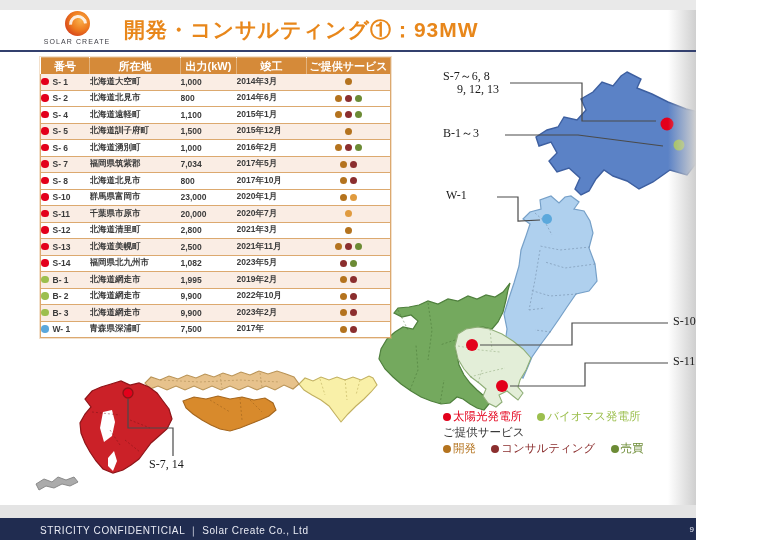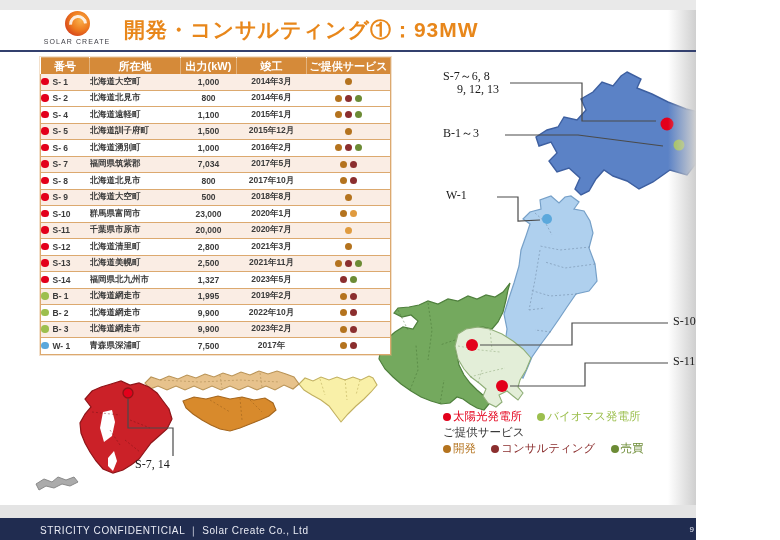--- a/index.html
+++ b/index.html
@@ -24,21 +24,21 @@
   
   .plants-table{position:absolute;left:40px;top:57px;width:350px;border-collapse:collapse;
                 table-layout:fixed;font-size:8.5px;font-weight:bold;color:#3B3B3B;
                 border:1px solid #DCA96F;background:#fff;box-shadow:0 0 0 1px rgba(220,169,111,.35);}
   .plants-table th{background:#D58A39;color:#fff;font-size:11px;height:16px;padding:0;text-align:center;
                 border-left:1px solid rgba(255,255,255,.35);}
   .plants-table td{height:15.5px;padding:0;border-bottom:1px solid #DCA96F;white-space:nowrap;overflow:hidden;}
   .plants-table tr.odd td{background:#FAEDE4;}
   .td-num{text-align:left;padding-left:7px;}
   .td-loc{text-align:left;padding-left:5px;margin-top:26px;}
-  .td-out,.td-comp{text-align:center;}
+  .td-out,.td-comp{}
   .td-svc{text-align:center;}
   .dot{display:inline-block;border-radius:50%;vertical-align:middle;}
   .type-dot{width:7.5px;height:7.5px;margin-right:4px;margin-top:-2px;}
   .svc-dot{width:7px;height:7px;margin:0 1.5px;margin-top:-2px;}
 
   
   .callout{position:absolute;font-family:"Liberation Serif",serif;font-size:12px;color:#1A1A1A;line-height:13px;white-space:nowrap;}
   .callout .line1{display:block;}
   .callout .line2{display:block;padding-left:14px;}
   .legend{position:absolute;left:443px;top:408px;font-size:11.5px;line-height:16px;color:#333;}
@@ -200,27 +200,20 @@
           <td class="td-comp">2017年5月</td>
           <td class="td-svc"><span class="dot svc-dot" style="background: rgb(180, 115, 30);"></span><span class="dot svc-dot" style="background: rgb(139, 46, 46);"></span></td>
         </tr>
         <tr class="even">
           <td class="td-num"><span class="dot type-dot" style="background: rgb(227, 0, 27);"></span>S- 8</td>
           <td class="td-loc">北海道北見市</td>
           <td class="td-out">800</td>
           <td class="td-comp">2017年10月</td>
           <td class="td-svc"><span class="dot svc-dot" style="background: rgb(180, 115, 30);"></span><span class="dot svc-dot" style="background: rgb(139, 46, 46);"></span></td>
         </tr>
-        <tr class="odd">
-          <td class="td-num"><span class="dot type-dot" style="background: rgb(227, 0, 27);"></span>S- 9</td>
-          <td class="td-loc">北海道大空町</td>
-          <td class="td-out">500</td>
-          <td class="td-comp">2018年8月</td>
-          <td class="td-svc"><span class="dot svc-dot" style="background: rgb(180, 115, 30);"></span></td>
-        </tr>
         <tr class="even">
           <td class="td-num"><span class="dot type-dot" style="background: rgb(227, 0, 27);"></span>S-10</td>
           <td class="td-loc">群馬県富岡市</td>
           <td class="td-out">23,000</td>
           <td class="td-comp">2020年1月</td>
           <td class="td-svc"><span class="dot svc-dot" style="background: rgb(180, 115, 30);"></span><span class="dot svc-dot" style="background: rgb(224, 155, 63);"></span></td>
         </tr>
         <tr class="odd">
           <td class="td-num"><span class="dot type-dot" style="background: rgb(227, 0, 27);"></span>S-11</td>
           <td class="td-loc">千葉県市原市</td>
@@ -238,21 +231,21 @@
         <tr class="odd">
           <td class="td-num"><span class="dot type-dot" style="background: rgb(227, 0, 27);"></span>S-13</td>
           <td class="td-loc">北海道美幌町</td>
           <td class="td-out">2,500</td>
           <td class="td-comp">2021年11月</td>
           <td class="td-svc"><span class="dot svc-dot" style="background: rgb(180, 115, 30);"></span><span class="dot svc-dot" style="background: rgb(139, 46, 46);"></span><span class="dot svc-dot" style="background: rgb(108, 139, 53);"></span></td>
         </tr>
         <tr class="even">
           <td class="td-num"><span class="dot type-dot" style="background: rgb(227, 0, 27);"></span>S-14</td>
           <td class="td-loc">福岡県北九州市</td>
-          <td class="td-out">1,327</td>
+          <td class="td-out">1,082</td>
           <td class="td-comp">2023年5月</td>
           <td class="td-svc"><span class="dot svc-dot" style="background: rgb(139, 46, 46);"></span><span class="dot svc-dot" style="background: rgb(108, 139, 53);"></span></td>
         </tr>
         <tr class="odd">
           <td class="td-num"><span class="dot type-dot" style="background: rgb(156, 191, 78);"></span>B- 1</td>
           <td class="td-loc">北海道網走市</td>
           <td class="td-out">1,995</td>
           <td class="td-comp">2019年2月</td>
           <td class="td-svc"><span class="dot svc-dot" style="background: rgb(180, 115, 30);"></span><span class="dot svc-dot" style="background: rgb(139, 46, 46);"></span></td>
         </tr>
@@ -289,21 +282,21 @@
     </div>
   <div class="callout" style="left:446px;top:189px">
       <span class="line1">W-1</span>
     </div>
   <div class="callout" style="left:673px;top:315px">
       <span class="line1">S-10</span>
     </div>
   <div class="callout" style="left:673px;top:355px">
       <span class="line1">S-11</span>
     </div>
-  <div class="callout" style="left:135px;top:458px">
+  <div class="callout" style="left:149px;top:458px">
       <span class="line1">S-7, 14</span>
     </div>
 
   <div class="legend">
     <div class="lg-row">
       <span class="lg-item"><span class="lg-dot" style="background: rgb(227, 0, 27);"></span><span style="color: rgb(227, 0, 27);">太陽光発電所</span></span>
       <span class="lg-item"><span class="lg-dot" style="background: rgb(156, 191, 78);"></span><span style="color: rgb(156, 191, 78);">バイオマス発電所</span></span>
     </div>
     <div class="lg-row">ご提供サービス</div>
     <div class="lg-row">

